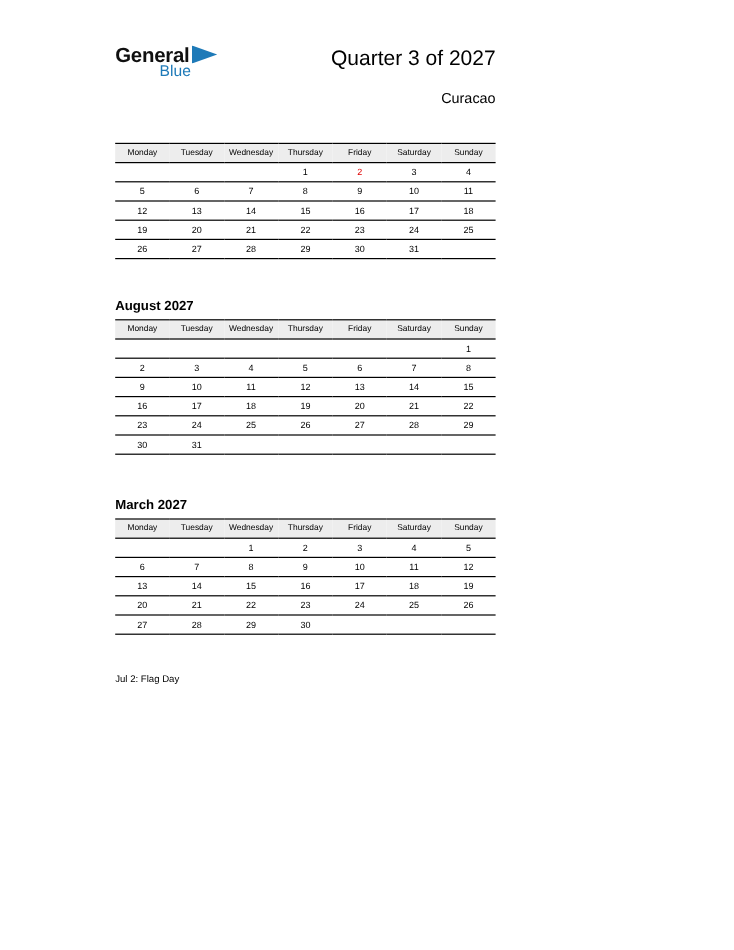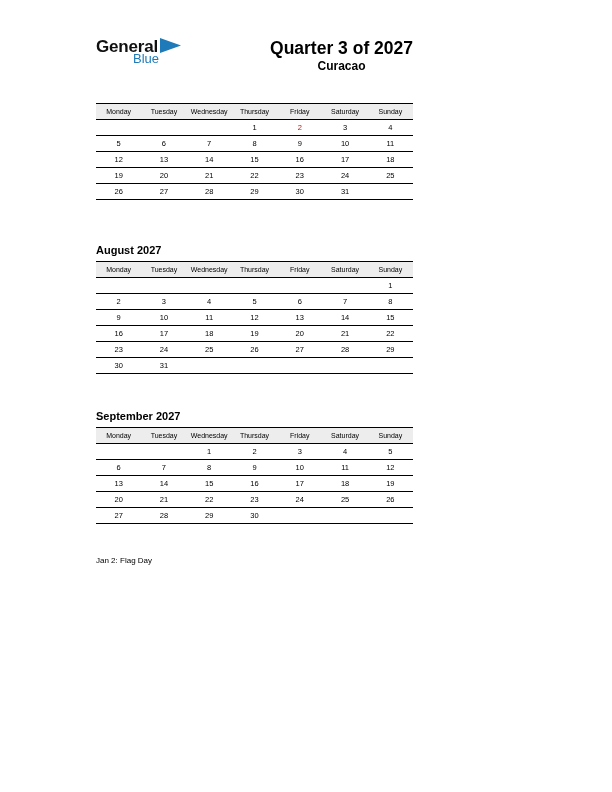--- a/index.html
+++ b/index.html
@@ -22,27 +22,27 @@
   .logo-line1 {
     display: flex; align-items: center;
     font-size: 17px; font-weight: bold; color: #101010;
     letter-spacing: -0.2px;
   }
   .logo-flag { margin-left: 2px; margin-top: -2px; display: block; }
   .logo-line2 {
     font-size: 13px; color: var(--brand, #1e7ab8);
     padding-left: 37px; margin-top: -3px; font-weight: 500;
   }
-  .titles { text-align: right; font-weight: bold; }
+  .titles { text-align: right; }
   .title { font-size: 17.5px; color: #000; }
-  .subtitle { font-size: 12px; margin-top: 0; text-align: center; }
+  .subtitle { font-size: 12px; margin-top: 16px; }
 
   .month { margin: 0 95px 0 96px; }
   .month-0 { margin-top: 30px; }
-  .month-1 { margin-top: 44px; }
+  .month-1 { margin-top: 33px; }
   .month-2 { margin-top: 36px; }
   .month-title {
     font-size: 11px; font-weight: bold;
     margin: 0 0 5px 0;
   }
   table.cal {
     width: 100%;
     border-collapse: collapse;
     table-layout: fixed;
   }
@@ -223,21 +223,21 @@
             <td></td>
             <td></td>
             <td></td>
             <td></td>
           </tr>
         </tbody>
       </table>
   </section>
 
   <section class="month month-2">
-    <h2 class="month-title">September 2027</h2>
+    <h2 class="month-title">March 2027</h2>
     <table class="cal">
         <thead>
           <tr>
             <th>Monday</th>
             <th>Tuesday</th>
             <th>Wednesday</th>
             <th>Thursday</th>
             <th>Friday</th>
             <th>Saturday</th>
             <th>Sunday</th>
@@ -286,15 +286,15 @@
             <td>29</td>
             <td>30</td>
             <td></td>
             <td></td>
             <td></td>
           </tr>
         </tbody>
       </table>
   </section>
 
-  <div class="footer-note">Jan 2: Flag Day</div>
+  <div class="footer-note">Jul 2: Flag Day</div>
 
 </div>
 
 </body></html>

